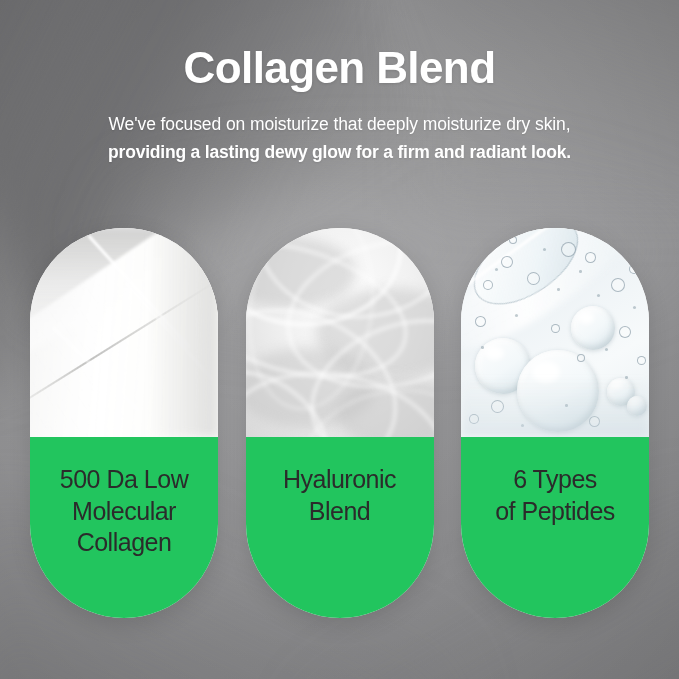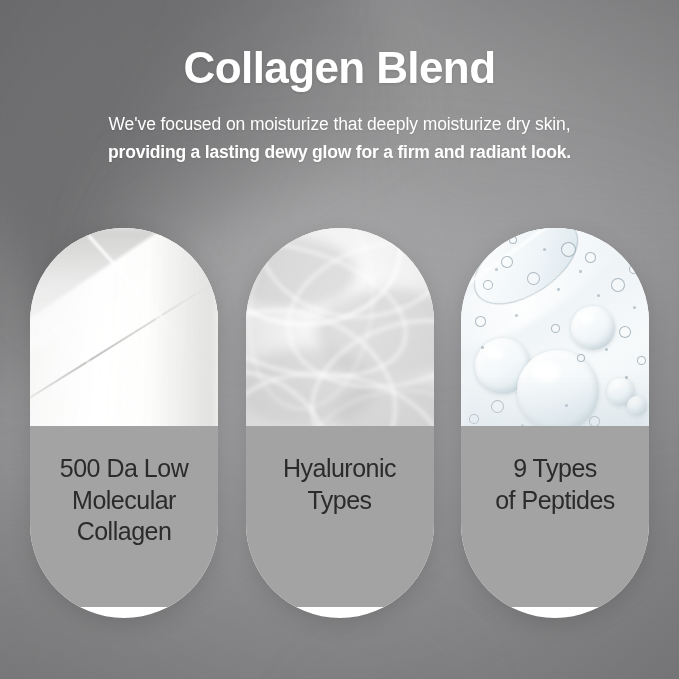--- a/index.html
+++ b/index.html
@@ -150,24 +150,24 @@
     position: absolute;
     left: 0;
     top: 0;
     width: 100%;
     height: 209px;
     overflow: hidden;
   }
   .card-body {
     position: absolute;
     left: 0;
-    top: 198px;
+    top: 209px;
     width: 100%;
     height: 181px;
-    background: #a3a3a3;
+    background: #22c55e;
     display: flex;
     align-items: flex-start;
     justify-content: center;
     padding-top: 27px;
     box-sizing: border-box;
   }
   .card-label {
     margin: 0;
     width: 178px;
     text-align: center;
@@ -425,21 +425,21 @@
           <div class="wv" style="left:-50px;  top:86px;   width:200px; height:150px; border-width:2.4px; transform:rotate(24deg);"></div>
           <div class="wv" style="left:62px;   top:96px;   width:190px; height:130px; border-width:2px;   transform:rotate(-20deg);"></div>
           <div class="wv" style="left:-24px;  top:146px;  width:220px; height:140px; border-width:2.6px; transform:rotate(10deg);"></div>
           <div class="wv" style="left:56px;   top:164px;  width:170px; height:120px; border-width:1.8px; transform:rotate(-16deg);"></div>
           <div class="wv" style="left:-66px;  top:150px;  width:150px; height:110px; border-width:2px;   transform:rotate(34deg);"></div>
           <div class="wv" style="left:4px;    top:-20px;  width:120px; height:200px; border-width:1.8px; transform:rotate(8deg);"></div>
         </div>
       </div>
       <div class="card-body">
         <p class="card-label">Hyaluronic
-Types</p>
+Blend</p>
       </div>
     </div>
 
     <div class="card">
       <div class="card-media">
         <div class="media-serum">
           <div class="sm-streak"></div>
           <div class="sm-capsule"></div>
           <div class="sm-glare"></div>
 
@@ -477,19 +477,19 @@
           <div class="sm-dot" style="left:144px; top:120px; width:3px; height:3px;"></div>
           <div class="sm-dot" style="left:60px;  top:196px; width:3px; height:3px;"></div>
           <div class="sm-dot" style="left:104px; top:176px; width:2.5px; height:2.5px;"></div>
           <div class="sm-dot" style="left:164px; top:148px; width:2.5px; height:2.5px;"></div>
           <div class="sm-dot" style="left:118px; top:42px;  width:2.5px; height:2.5px;"></div>
 
           <div class="sm-shade"></div>
         </div>
       </div>
       <div class="card-body">
-        <p class="card-label">9 Types
+        <p class="card-label">6 Types
 of Peptides</p>
       </div>
     </div>
 
   </div>
 </div>
 
 </body></html>

